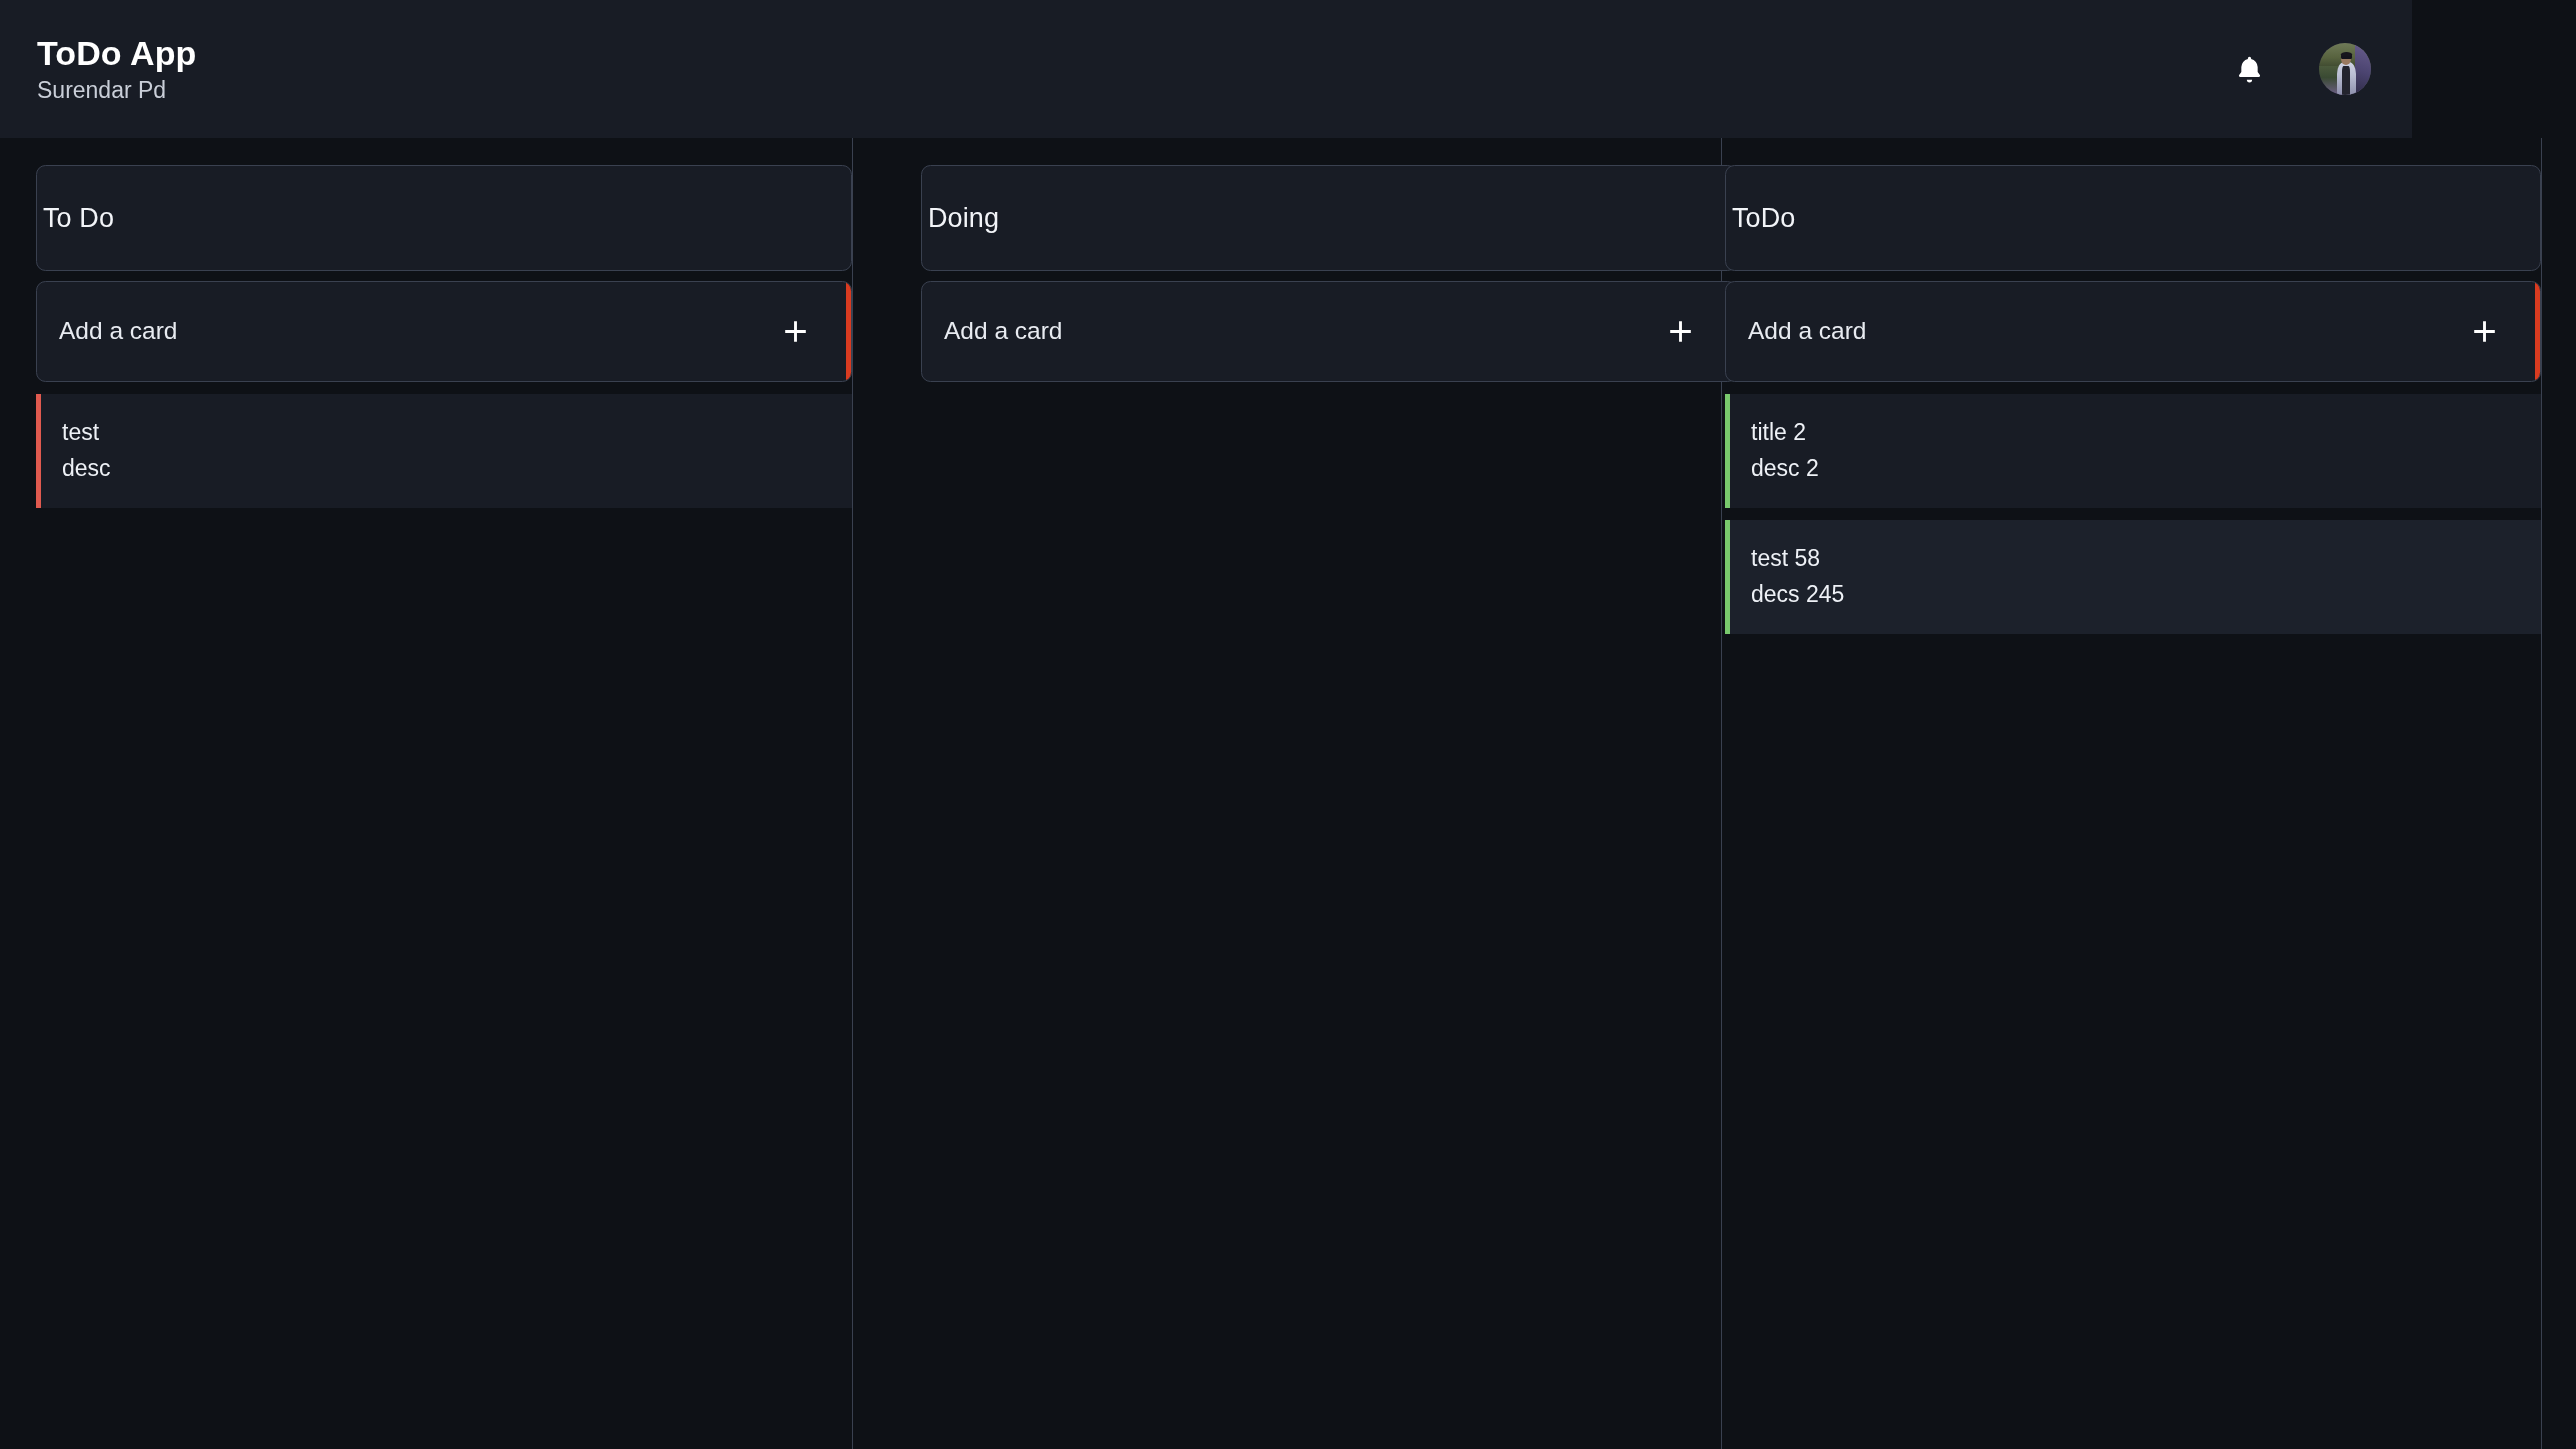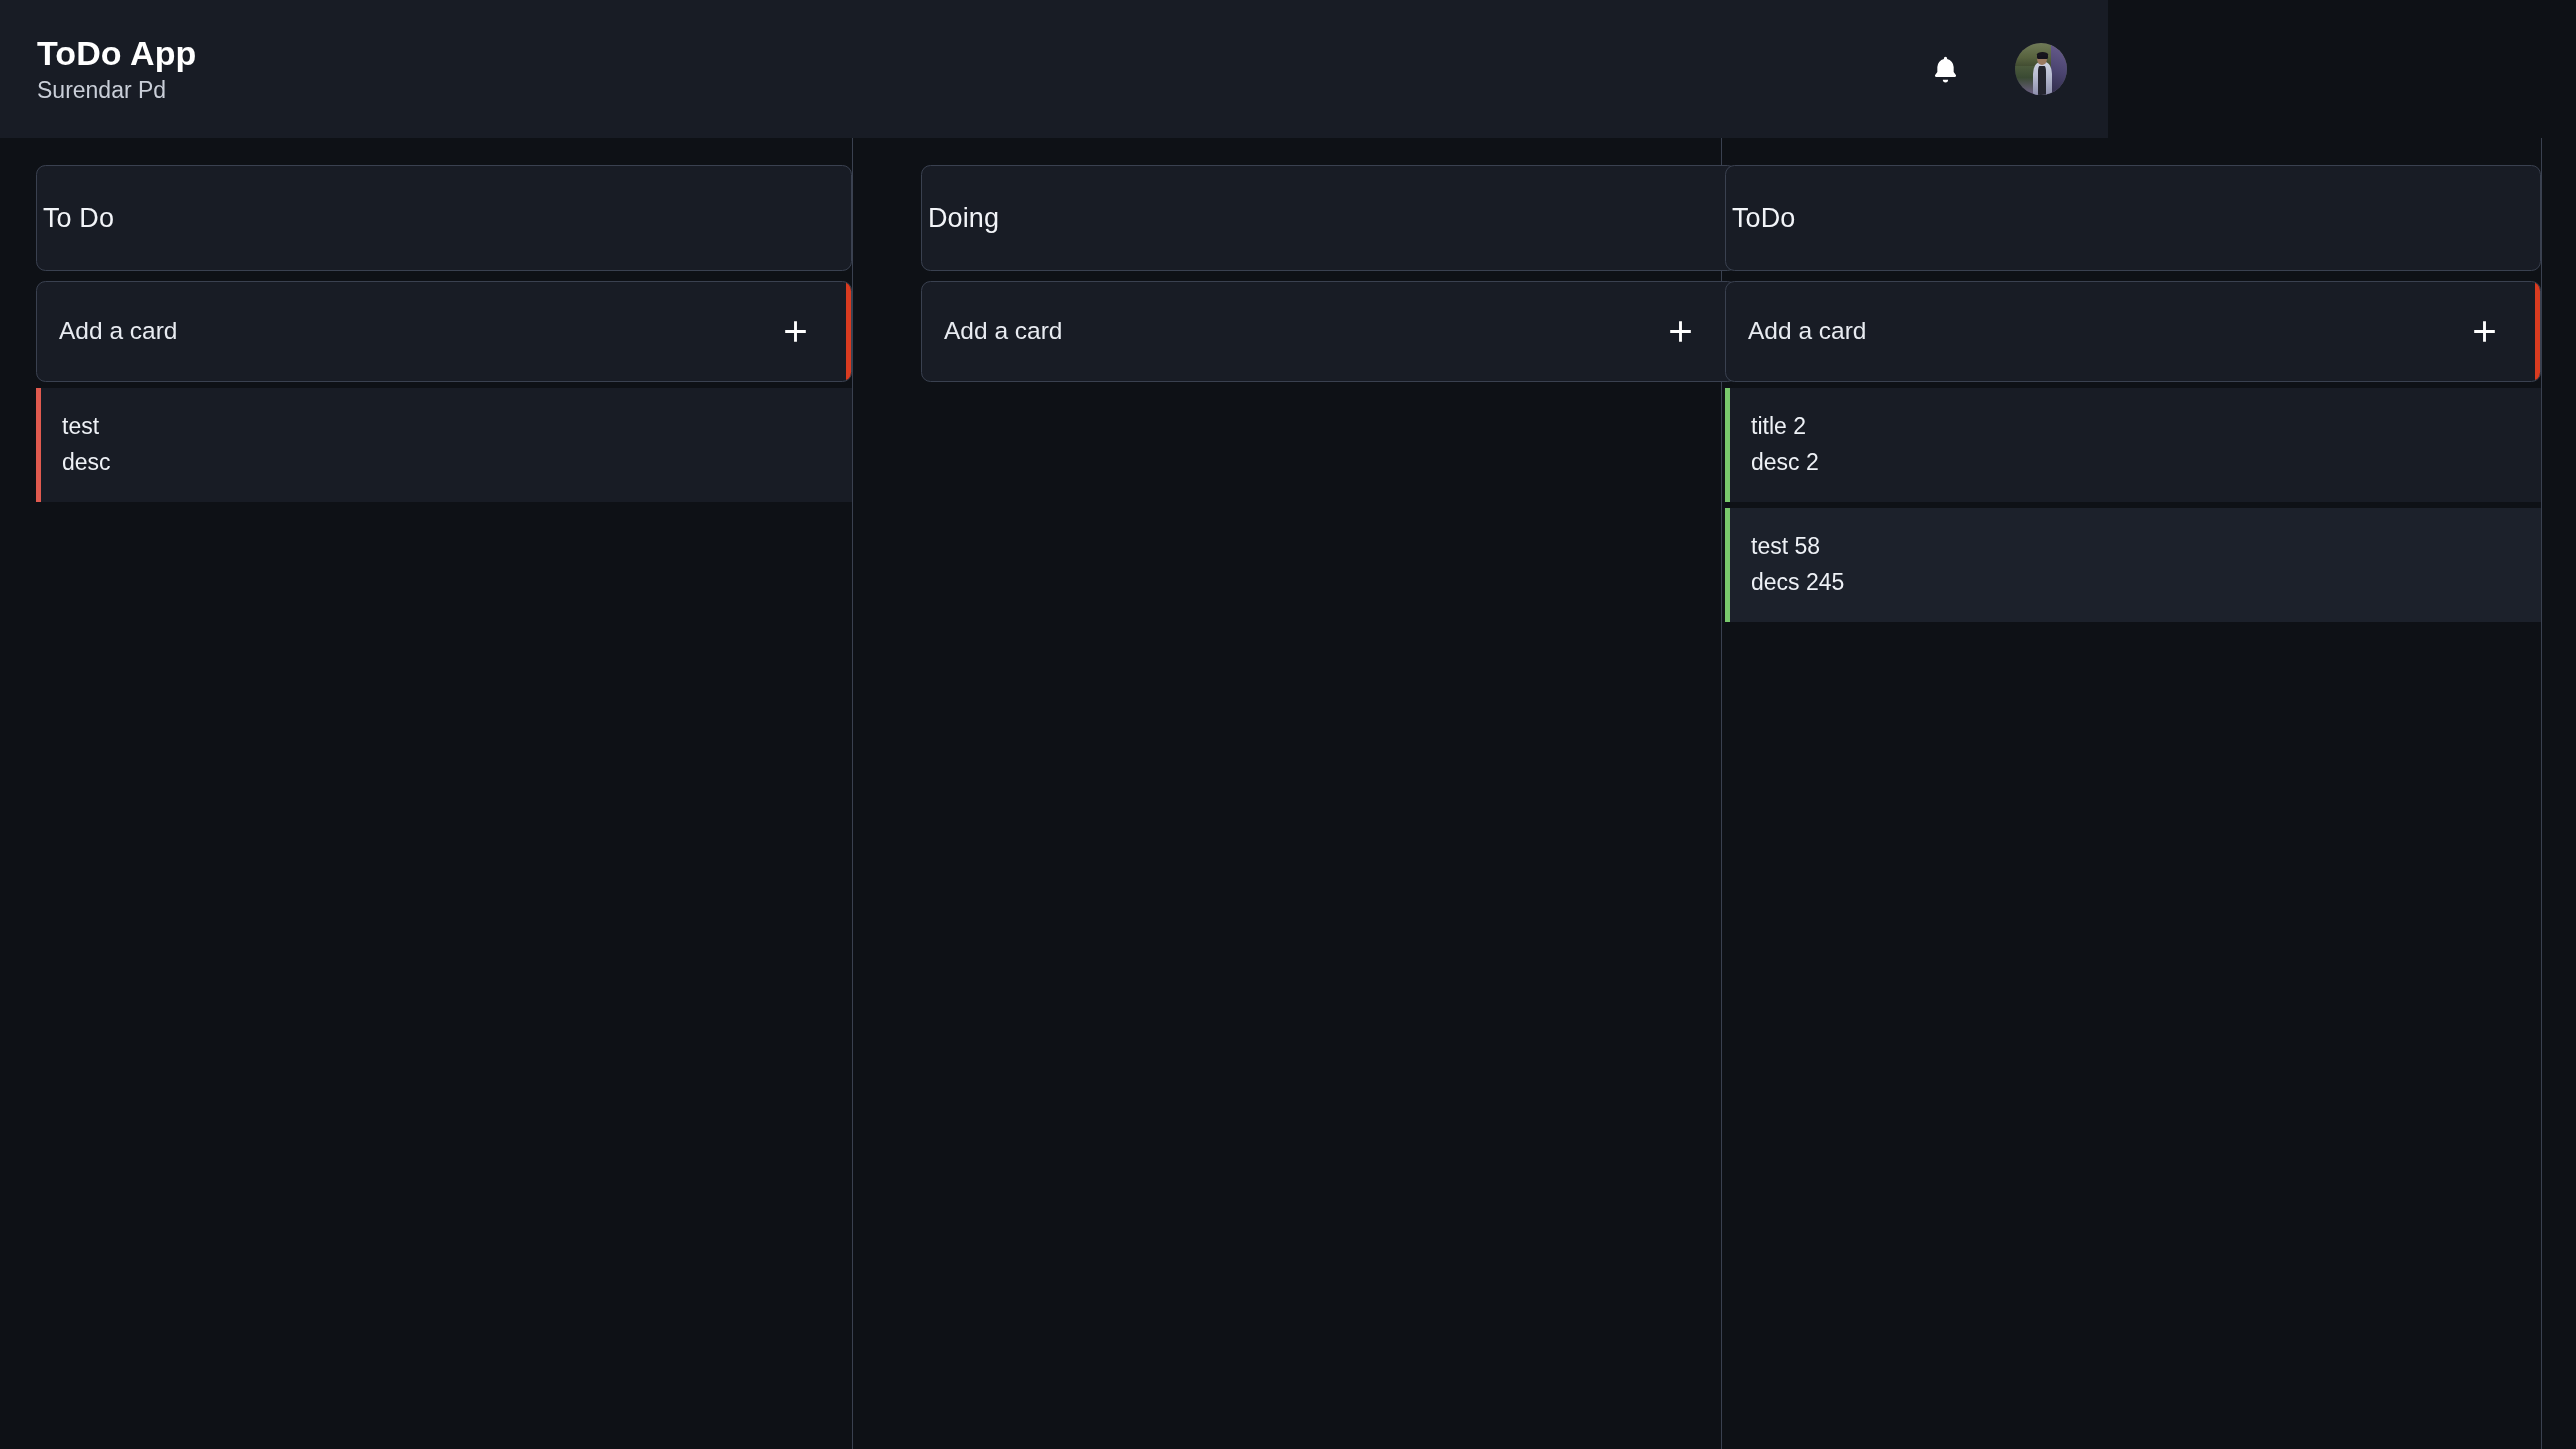--- a/index.html
+++ b/index.html
@@ -8,21 +8,21 @@
     width: 2576px;
     height: 1449px;
     background: #0e1116;
     font-family: "Liberation Sans", sans-serif;
     overflow: hidden;
   }
 
   
   .appbar {
     position: relative;
-    width: 2108px;
+    width: 2412px;
     height: 138px;
     background: #181c25;
     display: flex;
     align-items: center;
     justify-content: space-between;
     padding: 0 41px 0 37px;
   }
   .brand { display: flex; flex-direction: column; justify-content: center; gap: 6.8px; }
   .brand-title {
     font-size: 34px;
@@ -143,21 +143,21 @@
   }
   .add-card-label {
     font-size: 24.5px;
     font-weight: 400;
     color: #e8ebf1;
   }
   .plus-icon { width: 33px; height: 33px; display: block; margin-right: 9.5px; }
 
   .card {
     position: relative;
-    margin-top: 6px;
+    margin-top: 12px;
     min-height: 114px;
     background: #181c25;
     display: flex;
     flex-direction: column;
     justify-content: center;
     gap: 6.8px;
     padding: 16.3px 22px 16.3px 26px;
     cursor: grab;
   }
   .card.highlight { background: #1c212b; }

